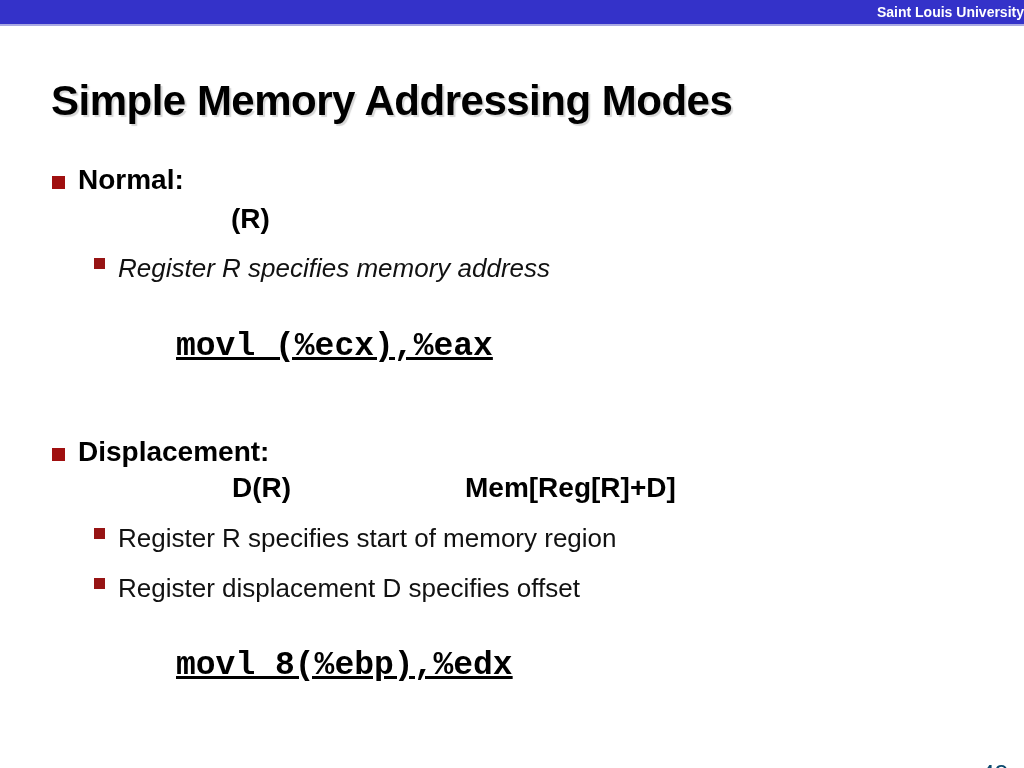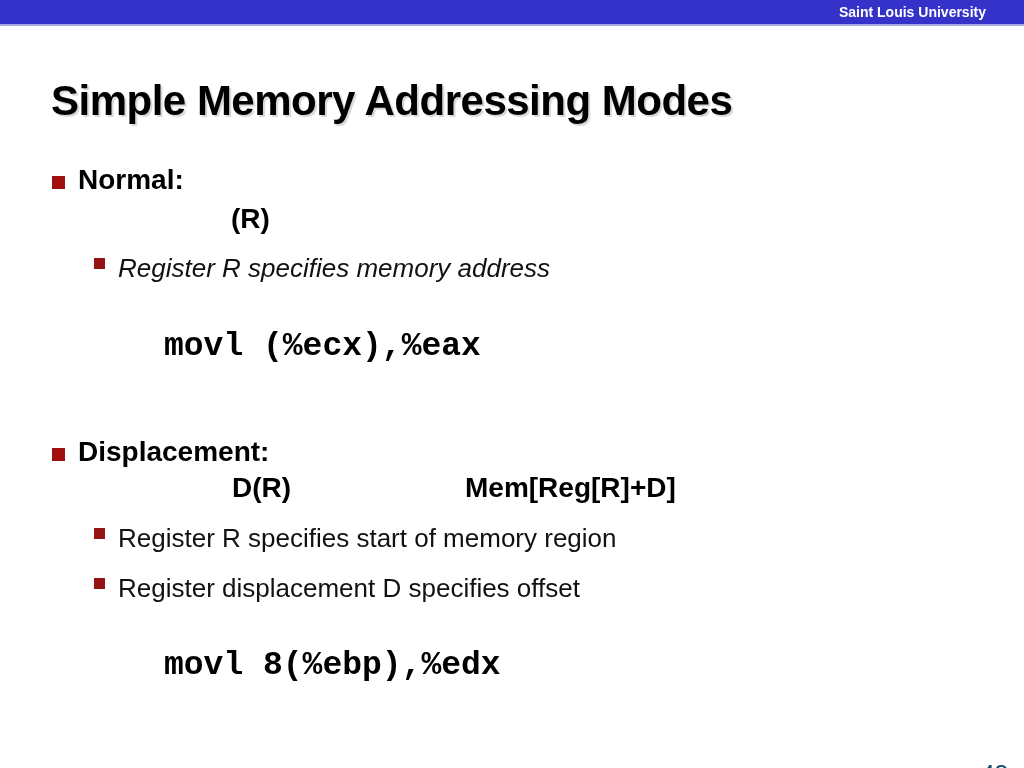--- a/index.html
+++ b/index.html
@@ -7,21 +7,21 @@
     position:relative;width:1024px;height:768px;background:#ffffff;
     font-family:"Liberation Sans",sans-serif;color:#000;overflow:hidden;
   }
   
   .topbar{
     position:absolute;top:0;left:0;width:1024px;height:24px;
     background:#3432c9;border-bottom:2px solid #a9a9e2;
     box-sizing:content-box;display:flex;align-items:center;justify-content:flex-end;
   }
   .topbar .school{
-    color:#ffffff;font-size:14px;font-weight:bold;padding-right:38px;
+    color:#ffffff;font-size:14px;font-weight:bold;
     letter-spacing:0;line-height:24px;
   }
   
   .title{
     position:absolute;left:51px;top:80px;margin:0;
     font-size:42px;line-height:42px;font-weight:bold;color:#000;
     letter-spacing:-0.5px;white-space:nowrap;
     text-shadow:2px 2px 1px rgba(140,140,140,0.35);
   }
   
@@ -48,23 +48,23 @@
   .syntax-disp{left:232px;top:474px;}
   .meaning-disp{left:465px;top:474px;}
   .point{
     position:absolute;left:118px;font-size:26px;line-height:26px;
     font-weight:400;white-space:nowrap;color:#111;
   }
   .point-n1{top:255px;font-style:italic;}
   .point-d1{top:525px;}
   .point-d2{top:575px;}
   .code{
-    position:absolute;left:164px;
+    position:absolute;left:176px;
     font-family:"Liberation Mono","DejaVu Sans Mono",monospace;
-    font-size:33px;line-height:33px;font-weight:bold;white-space:pre;color:#000;
+    font-size:33px;line-height:33px;font-weight:bold;white-space:pre;color:#000;text-decoration:underline;
   }
   .code-normal{top:330px;}
   .code-disp{top:649px;}
   .page-number{
     position:absolute;right:16px;top:740px;font-size:24px;line-height:18px;
     color:#0c4a6e;
     margin-top:25px;
   }
 </style>
 </head>

